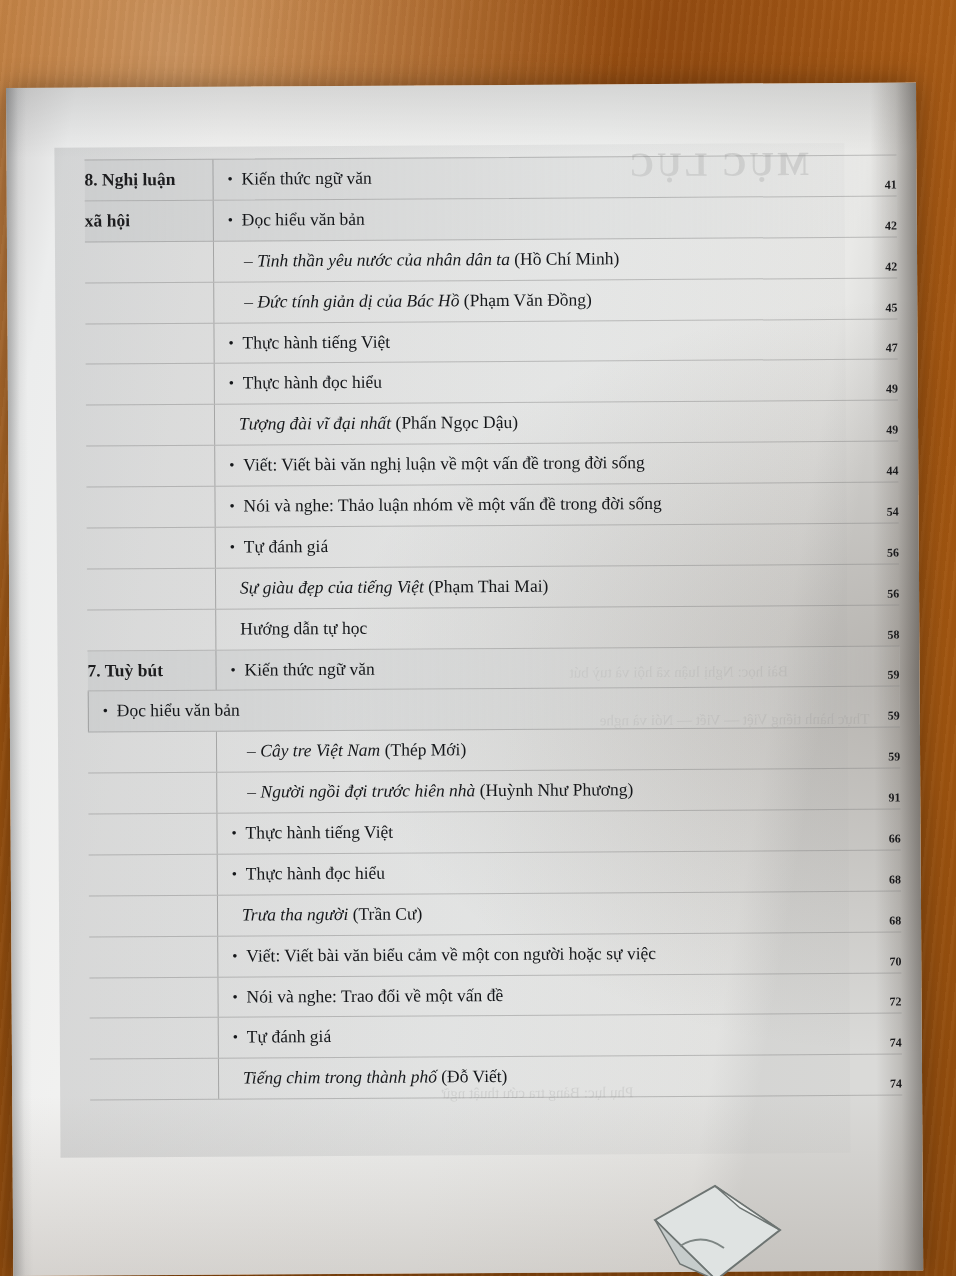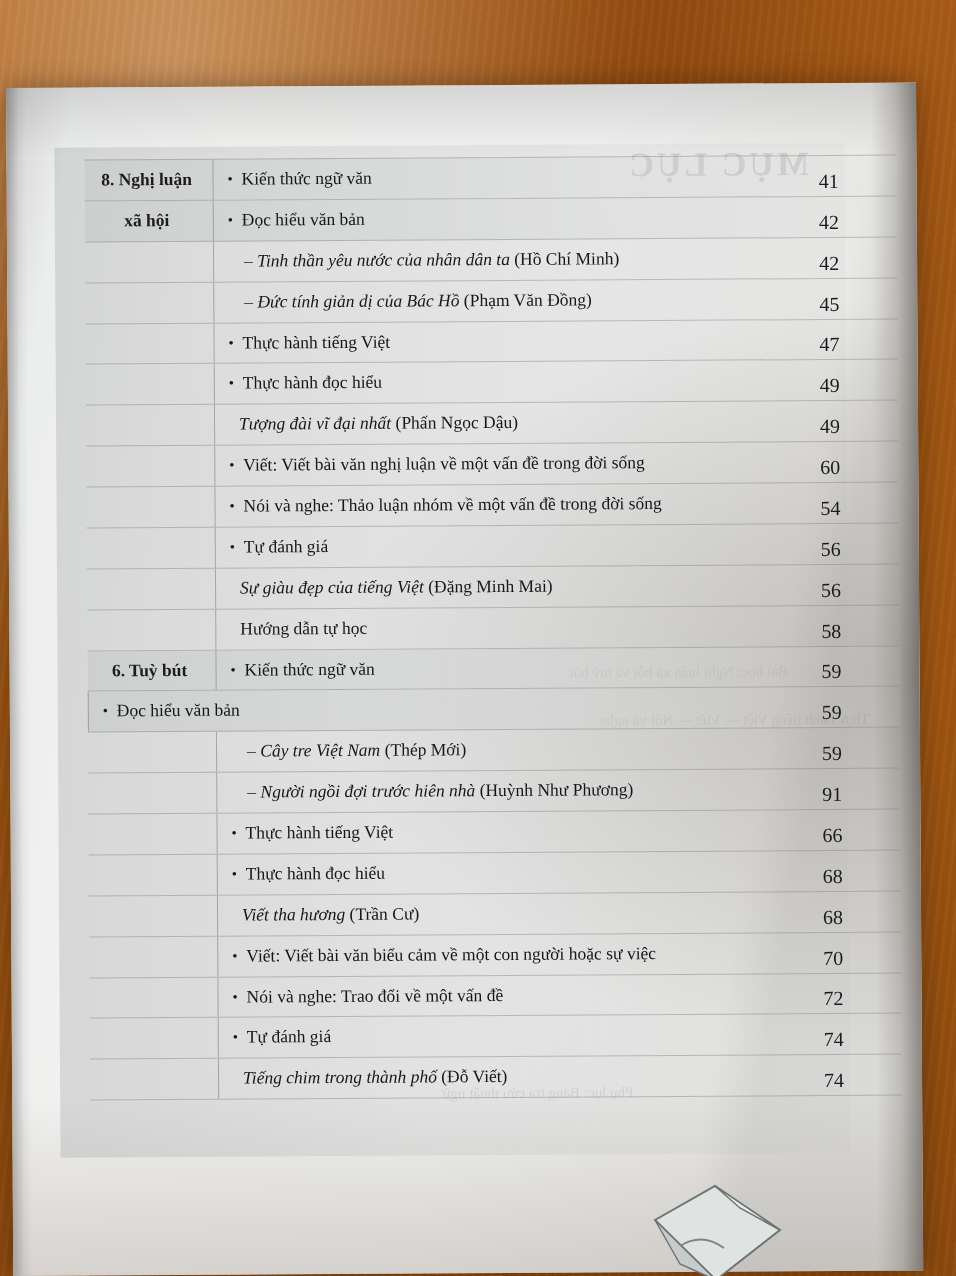--- a/index.html
+++ b/index.html
@@ -116,21 +116,21 @@
     display: flex;
     align-items: stretch;
     position: relative;
     border-bottom: 1px solid rgba(130,130,130,0.45);
   }
   .row:first-child { border-top: 1px solid rgba(130,130,130,0.45); }
 
   .lbl {
     width: 128px;
     flex: 0 0 128px;
-    text-align: center;
+    text-align: left;
     font-weight: bold;
     font-size: 17.5px;
     color: #1d1d1f;
     padding: 9px 4px 9px 0;
     box-sizing: border-box;
     line-height: 1.2;
   }
   .sep {
     width: 1px;
     flex: 0 0 1px;
@@ -141,26 +141,27 @@
     font-size: 17.5px;
     color: #15171a;
     padding: 9px 10px 9px 16px;
     box-sizing: border-box;
     line-height: 1.25;
     white-space: nowrap;
   }
   .pg {
     width: 78px;
     flex: 0 0 78px;
-    text-align: left;
-    font-size: 20px;
+    text-align: right;
+    font-size: 12px;
     color: #1b1b1d;
     align-self: flex-end;
     padding: 0 0 3px 0;
     box-sizing: border-box;
+    font-weight: bold;
   }
   .bullet:before {
     content: "\2022";
     display: inline-block;
     width: 14px;
     margin-left: -2px;
     font-size: 15px;
     vertical-align: 1px;
   }
   .dash:before {
@@ -251,48 +252,48 @@
       <div class="row">
         <div class="lbl"></div>
         <div class="sep"></div>
         <div class="ttl indent2"><span class="it">Tượng đài vĩ đại nhất</span><span> (Phấn Ngọc Dậu)</span></div>
         <div class="pg">49</div>
       </div>
       <div class="row">
         <div class="lbl"></div>
         <div class="sep"></div>
         <div class="ttl bullet"><span>Viết: Viết bài văn nghị luận về một vấn đề trong đời sống</span></div>
-        <div class="pg">60</div>
+        <div class="pg">44</div>
       </div>
       <div class="row">
         <div class="lbl"></div>
         <div class="sep"></div>
         <div class="ttl bullet"><span>Nói và nghe: Thảo luận nhóm về một vấn đề trong đời sống</span></div>
         <div class="pg">54</div>
       </div>
       <div class="row">
         <div class="lbl"></div>
         <div class="sep"></div>
         <div class="ttl bullet"><span>Tự đánh giá</span></div>
         <div class="pg">56</div>
       </div>
       <div class="row">
         <div class="lbl"></div>
         <div class="sep"></div>
-        <div class="ttl indent2"><span class="it">Sự giàu đẹp của tiếng Việt</span><span> (Đặng Minh Mai)</span></div>
+        <div class="ttl indent2"><span class="it">Sự giàu đẹp của tiếng Việt</span><span> (Phạm Thai Mai)</span></div>
         <div class="pg">56</div>
       </div>
       <div class="row">
         <div class="lbl"></div>
         <div class="sep"></div>
         <div class="ttl indent2"><span>Hướng dẫn tự học</span></div>
         <div class="pg">58</div>
       </div>
       <div class="row bandA">
-        <div class="lbl">6. Tuỳ bút</div>
+        <div class="lbl">7. Tuỳ bút</div>
         <div class="sep"></div>
         <div class="ttl bullet"><span>Kiến thức ngữ văn</span></div>
         <div class="pg">59</div>
       </div>
       <div class="row bandA">
         <div class="sep"></div>
         <div class="ttl bullet"><span>Đọc hiểu văn bản</span></div>
         <div class="pg">59</div>
       </div>
       <div class="row">
@@ -315,21 +316,21 @@
       </div>
       <div class="row">
         <div class="lbl"></div>
         <div class="sep"></div>
         <div class="ttl bullet"><span>Thực hành đọc hiểu</span></div>
         <div class="pg">68</div>
       </div>
       <div class="row">
         <div class="lbl"></div>
         <div class="sep"></div>
-        <div class="ttl indent2"><span class="it">Viết tha hương</span><span> (Trần Cư)</span></div>
+        <div class="ttl indent2"><span class="it">Trưa tha người</span><span> (Trần Cư)</span></div>
         <div class="pg">68</div>
       </div>
       <div class="row">
         <div class="lbl"></div>
         <div class="sep"></div>
         <div class="ttl bullet"><span>Viết: Viết bài văn biểu cảm về một con người hoặc sự việc</span></div>
         <div class="pg">70</div>
       </div>
       <div class="row">
         <div class="lbl"></div>

